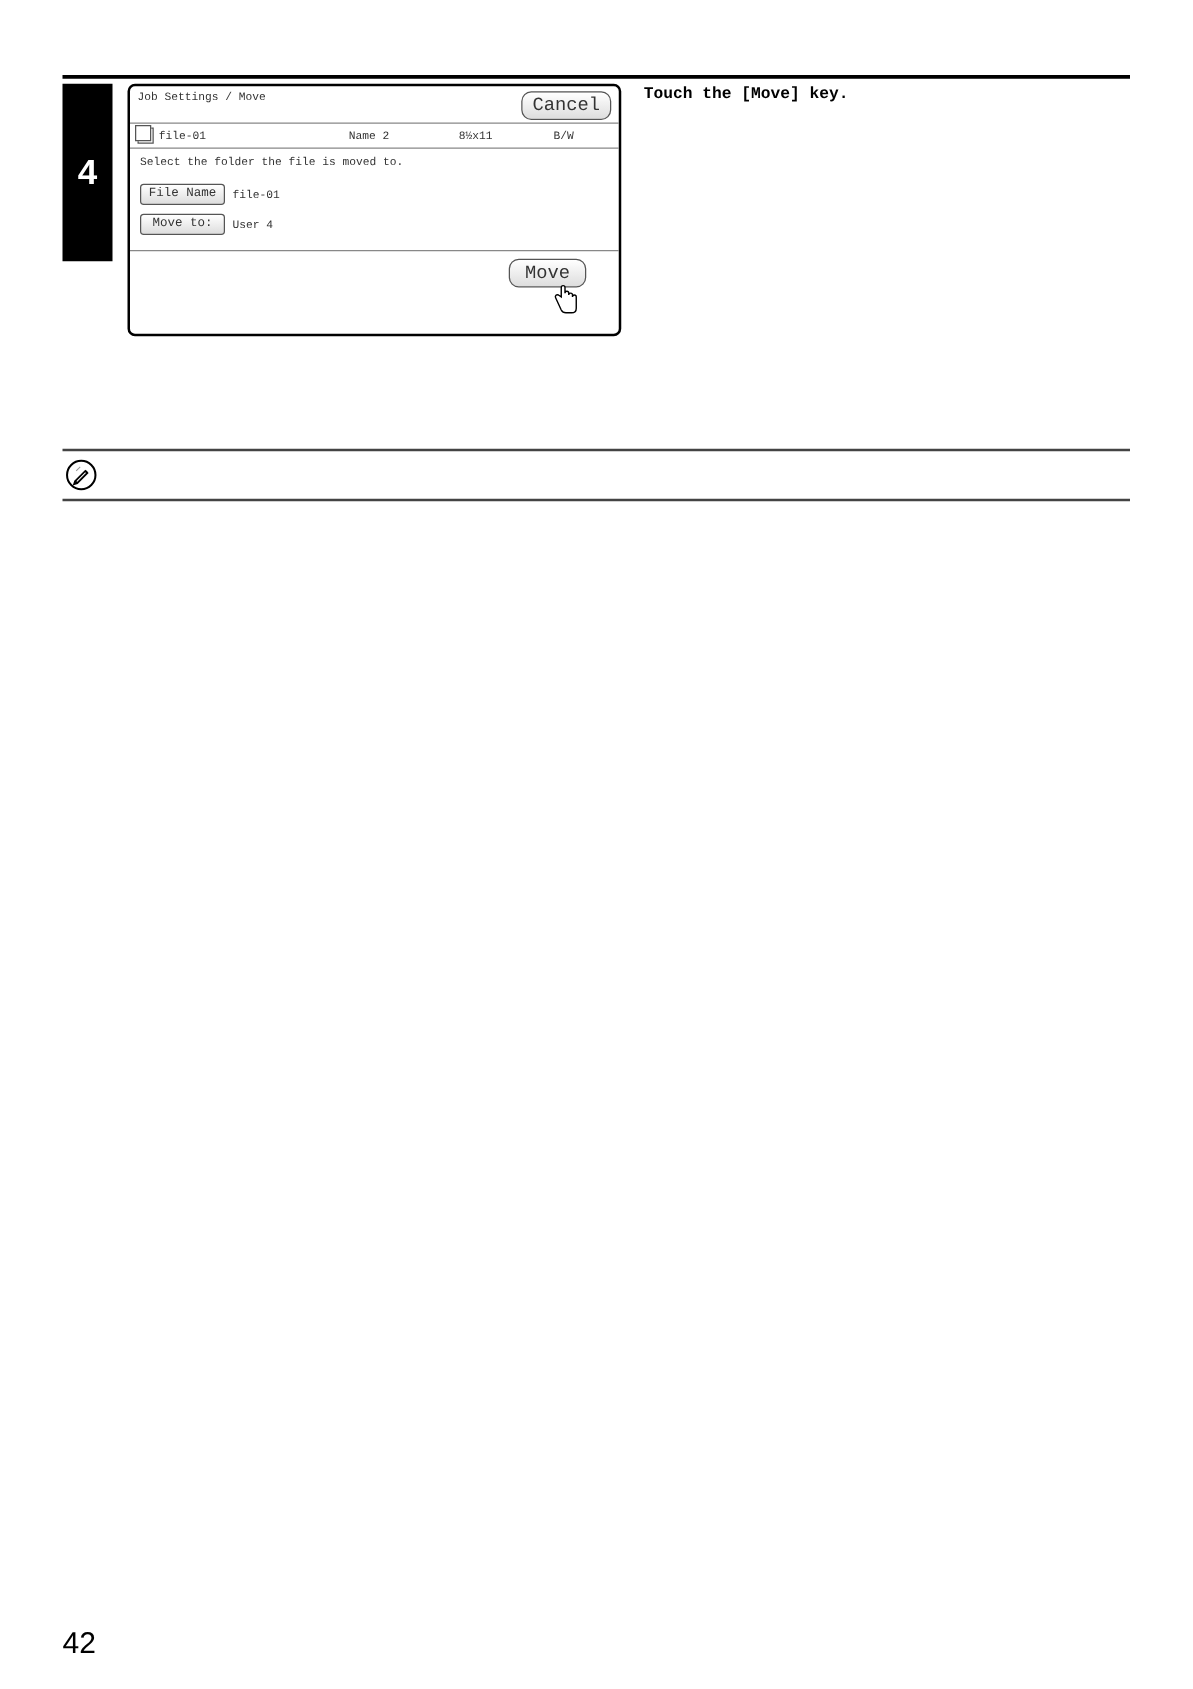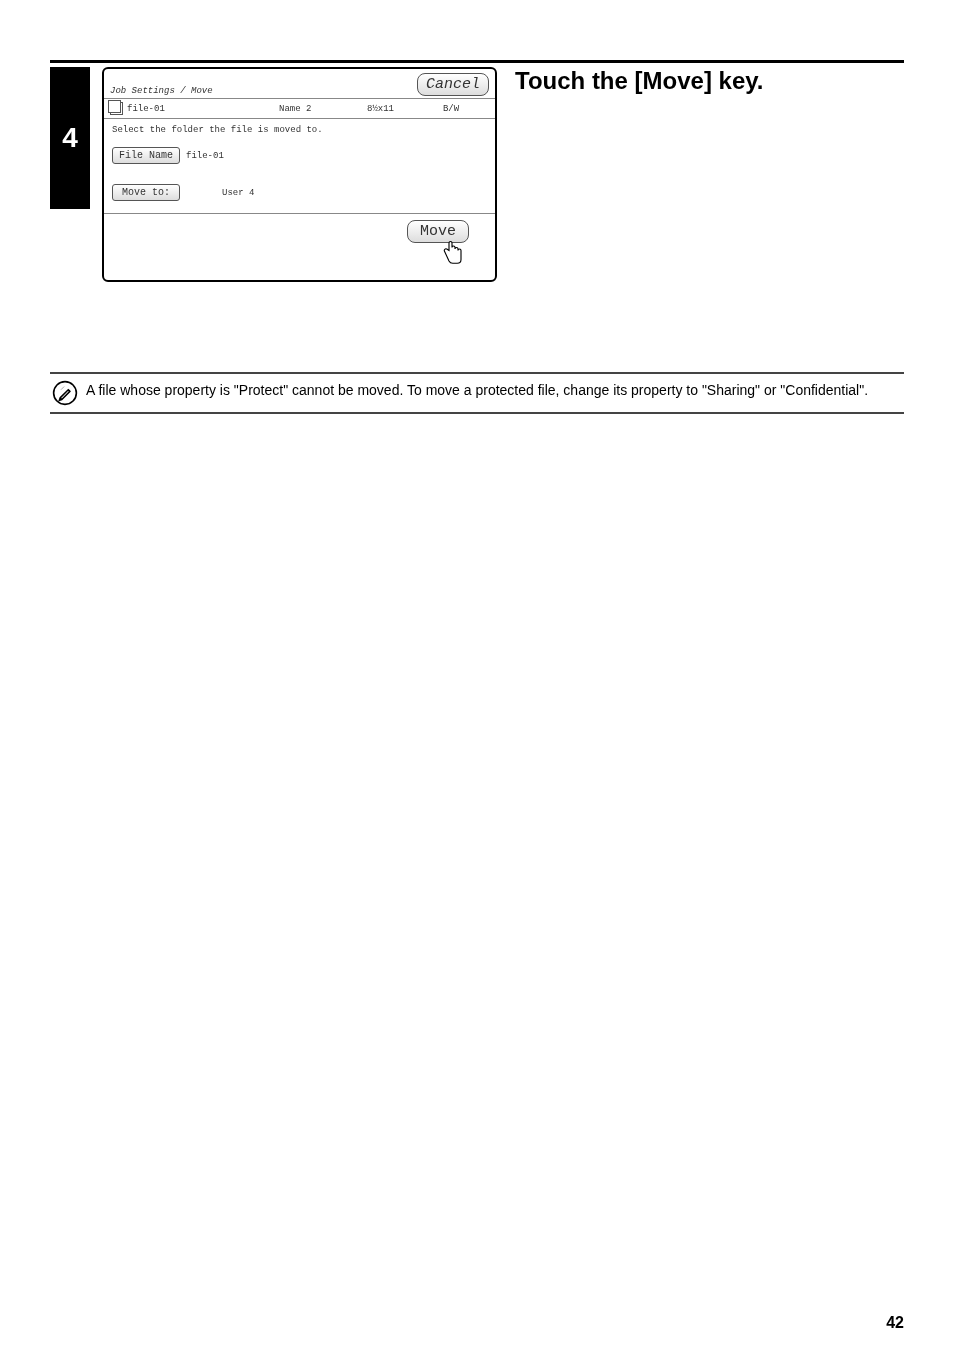--- a/index.html
+++ b/index.html
@@ -38,23 +38,22 @@
   .panel {
     border: 2px solid #000;
     border-radius: 6px;
     padding: 0;
     font-family: "Courier New", monospace;
     font-size: 9px;
     color: #333;
   }
   .panel-header {
     display: flex;
-    align-items: flex-end;
+    align-items: flex-start;
     padding: 4px 6px 2px 6px;
-    font-style: italic;
   }
   .panel-title {
     flex: 1;
   }
   .btn {
     border: 1px solid #555;
     border-radius: 8px;
     padding: 2px 8px;
     background: linear-gradient(#fff, #ddd);
     font-family: "Courier New", monospace;
@@ -121,23 +120,24 @@
     top: 6px;
   }
   .hand-cursor {
     position: absolute;
     right: 28px;
     top: 22px;
     width: 30px;
     height: 32px;
   }
   .heading {
-    font-size: 24px;
+    font-size: 13px;
     font-weight: bold;
     flex: 1;
+    font-family: Liberation Mono, monospace;
   }
   
   .note-box {
     border-top: 2px solid #444;
     border-bottom: 2px solid #444;
     display: flex;
     align-items: flex-start;
     padding: 6px 0 6px 2px;
     margin-top: 70px;
   }
@@ -146,23 +146,23 @@
     height: 26px;
     margin-right: 8px;
     flex-shrink: 0;
   }
   .note-text {
     font-size: 14px;
     line-height: 1.35;
     padding-top: 1px;
   }
   .page-num {
-    text-align: right;
-    font-size: 16px;
-    font-weight: bold;
+    text-align: left;
+    font-size: 24px;
+    font-weight: normal;
     margin-top: 900px;
   }
 </style>
 </head>
 <body>
 
 <div class="page">
   <div class="hr-top"></div>
 
   <div class="step-row">
@@ -181,21 +181,21 @@
           <span class="info-name">Name 2</span>
           <span class="info-size">8½x11</span>
           <span class="info-bw">B/W</span>
         </div>
         <div class="thin-line"></div>
         <div class="msg-row">Select the folder the file is moved to.</div>
         <div class="field-row">
           <span class="field-btn">File Name</span>
           <span class="field-val">file-01</span>
         </div>
-        <div class="field-row" style="margin-top:16px;margin-bottom:10px;gap:36px;">
+        <div class="field-row" style="margin-top:3px;margin-bottom:10px;">
           <span class="field-btn">Move to:</span>
           <span class="field-val">User 4</span>
         </div>
         <div class="panel-bottom">
           <div class="move-btn-wrap">
             <span class="btn">Move</span>
           </div>
           <svg class="hand-cursor" viewBox="0 0 40 40">
             <path d="M18 6 c-1 0 -2 1 -2 2 v10 l-3 -2 c-2 -1 -4 1 -3 3 l6 13 c1 2 3 3 5 3 h6 c3 0 5 -2 5 -5 v-12 c0 -1 -1 -2 -2 -2 s-2 1 -2 2 v-2 c0 -1 -1 -2 -2 -2 s-2 1 -2 2 v-2 c0 -1 -1 -2 -2 -2 s-2 1 -2 2 v-6 c0 -1 -1 -2 -2 -2 z" fill="#fff" stroke="#000" stroke-width="1.5"></path>
           </svg>
@@ -207,17 +207,16 @@
   </div>
 
   <div class="note-box">
     <svg class="note-icon" viewBox="0 0 32 32">
       <circle cx="16" cy="16" r="14" fill="none" stroke="#000" stroke-width="2"></circle>
       <path d="M10 22 L20 12 L22 14 L12 24 L9 25 Z" fill="none" stroke="#000" stroke-width="1.8"></path>
       <path d="M20 12 L22 14" stroke="#000" stroke-width="1.8"></path>
       <path d="M10 22 L12 24" stroke="#000" stroke-width="1.8"></path>
       <path d="M11 12 L15 8" stroke="#000" stroke-width="1" opacity="0.4"></path>
     </svg>
-    <div class="note-text">A file whose property is "Protect" cannot be moved. To move a protected file, change its property to "Sharing" or "Confidential".</div>
   </div>
 
   <div class="page-num">42</div>
 </div>
 
 </body></html>

